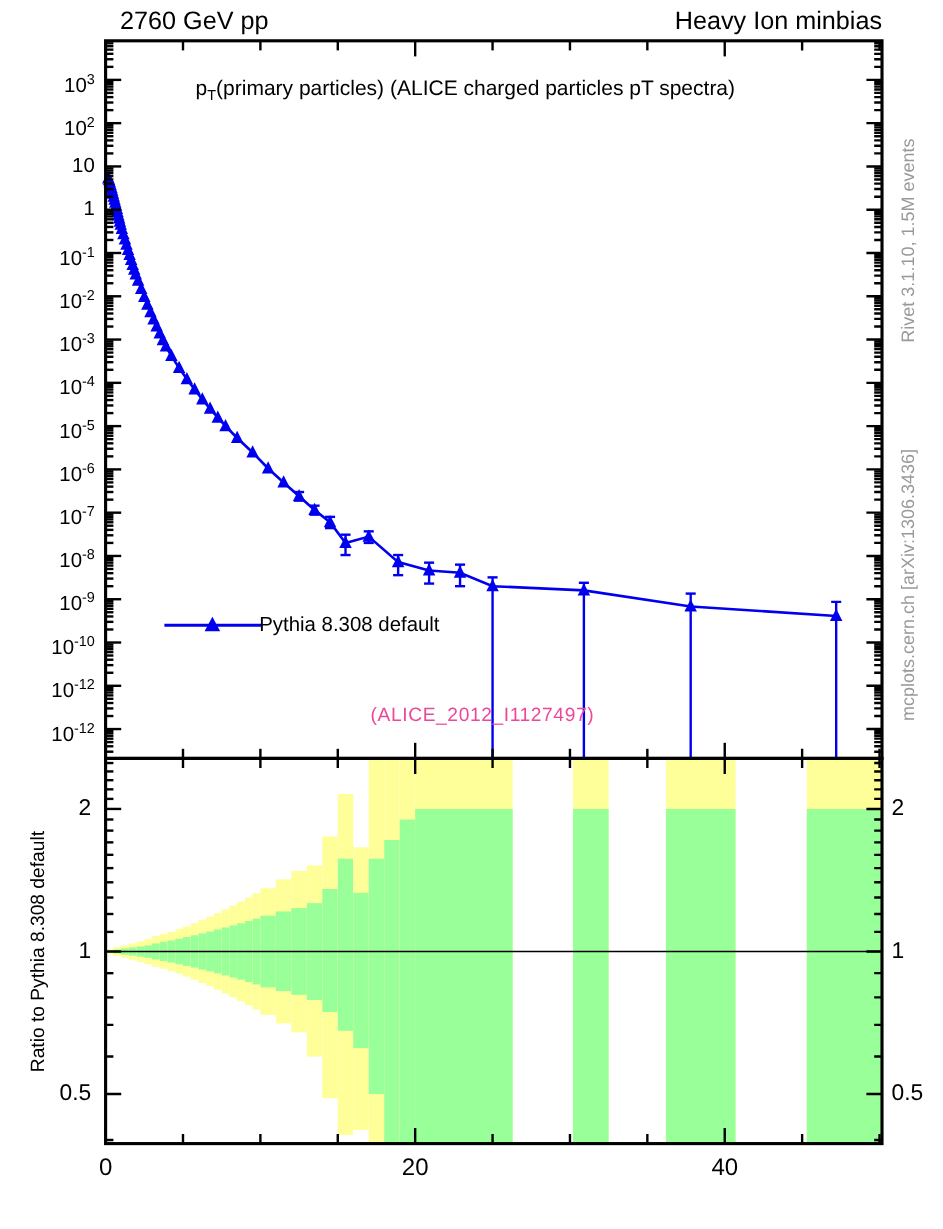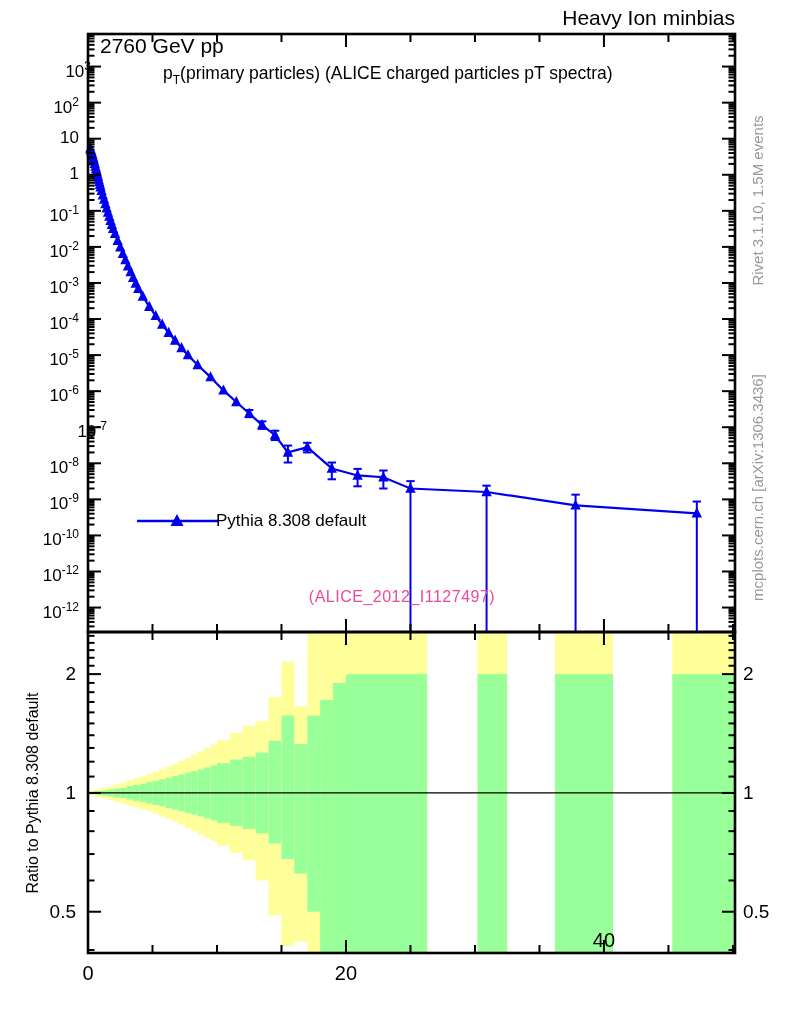--- a/index.html
+++ b/index.html
@@ -1,19 +1,19 @@
 <!DOCTYPE html>
 <html><head>
 <meta charset="utf-8">
 <style>
   html,body{margin:0;padding:0;background:#fff;}
   .page{position:relative;width:786px;height:1024px;background:#fff;overflow:hidden;
         font-family:"Liberation Sans", sans-serif;color:#000;}
   .hdr{position:absolute;top:6px;font-size:21px;white-space:nowrap;}
-  .hdr-left{left:100px;margin-top:28px;}
+  .hdr-left{left:100px;}
   .hdr-right{right:51px;text-align:right;}
   #plot-svg{position:absolute;left:0;top:0;}
   .plot-title{position:absolute;left:163px;top:63px;font-size:17.5px;white-space:nowrap;}
   .plot-title sub{font-size:12px;}
   .ytick{position:absolute;left:0;width:79px;text-align:right;font-size:17px;line-height:20px;white-space:nowrap;}
   .ytick sup{font-size:12px;}
   .rtick-l{position:absolute;left:0;width:76px;text-align:right;font-size:19px;line-height:22px;}
   .rtick-r{position:absolute;left:743px;width:60px;text-align:left;font-size:19px;line-height:22px;}
   .xtick{position:absolute;width:60px;text-align:center;font-size:20px;line-height:22px;}
   .legend-label{position:absolute;left:216px;top:511px;font-size:17px;}
@@ -586,51 +586,51 @@
       <line x1="137" y1="521" x2="218" y2="521" stroke="#0000ee" stroke-width="2.4"></line>
       <path d="M 177 514 L 183.5 526 L 170.5 526 Z" fill="#0000ee"></path>
     </svg>
 
   <div class="hdr hdr-left">2760 GeV pp</div>
   <div class="hdr hdr-right">Heavy Ion minbias</div>
 
   <div class="plot-title"><span>p</span><sub>T</sub><span>(primary particles) (ALICE charged particles pT spectra)</span></div>
 
   <div id="ytick-labels">
-      <div class="ytick" style="top: 55.5705px; margin-left: 12px;">10<sup>3</sup></div>
+      <div class="ytick" style="top: 55.5705px;">10<sup>3</sup></div>
       <div class="ytick" style="top: 91.6362px;">10<sup>2</sup></div>
       <div class="ytick" style="top: 127.702px;">10</div>
       <div class="ytick" style="top: 163.768px;">1</div>
       <div class="ytick" style="top: 199.833px;">10<sup>-1</sup></div>
       <div class="ytick" style="top: 235.899px;">10<sup>-2</sup></div>
       <div class="ytick" style="top: 271.964px;">10<sup>-3</sup></div>
       <div class="ytick" style="top: 308.03px;">10<sup>-4</sup></div>
       <div class="ytick" style="top: 344.096px;">10<sup>-5</sup></div>
       <div class="ytick" style="top: 380.161px;">10<sup>-6</sup></div>
-      <div class="ytick" style="top: 416.227px; padding-left: 28px;">10<sup>-7</sup></div>
+      <div class="ytick" style="top: 416.227px;">10<sup>-7</sup></div>
       <div class="ytick" style="top: 452.293px;">10<sup>-8</sup></div>
       <div class="ytick" style="top: 488.358px;">10<sup>-9</sup></div>
       <div class="ytick" style="top: 524.424px;">10<sup>-10</sup></div>
       <div class="ytick" style="top: 560.49px;">10<sup>-12</sup></div>
       <div class="ytick" style="top: 596.555px;">10<sup>-12</sup></div>
     </div>
   <div id="ratio-left-labels">
       <div class="rtick-l" style="top: 663.112px;">2</div>
       <div class="rtick-l" style="top: 781.919px;">1</div>
       <div class="rtick-l" style="top: 900.726px;">0.5</div>
     </div>
   <div id="ratio-right-labels">
       <div class="rtick-r" style="top: 663.112px;">2</div>
       <div class="rtick-r" style="top: 781.919px;">1</div>
       <div class="rtick-r" style="top: 900.726px;">0.5</div>
     </div>
   <div id="xtick-labels">
       <div class="xtick" style="left: 58px; top: 962px;">0</div>
       <div class="xtick" style="left: 315.974px; top: 962px;">20</div>
-      <div class="xtick" style="left: 573.949px; top: 929px;">40</div>
+      <div class="xtick" style="left: 573.949px; top: 962px;">40</div>
     </div>
 
   <div class="legend-label">Pythia 8.308 default</div>
   <div class="watermark">(ALICE_2012_I1127497)</div>
   <div class="ratio-ylabel">Ratio to Pythia 8.308 default</div>
 
   <div class="side-text side-top">Rivet 3.1.10,  1.5M events</div>
   <div class="side-text side-bottom">mcplots.cern.ch [arXiv:1306.3436]</div>
 
 </div>

